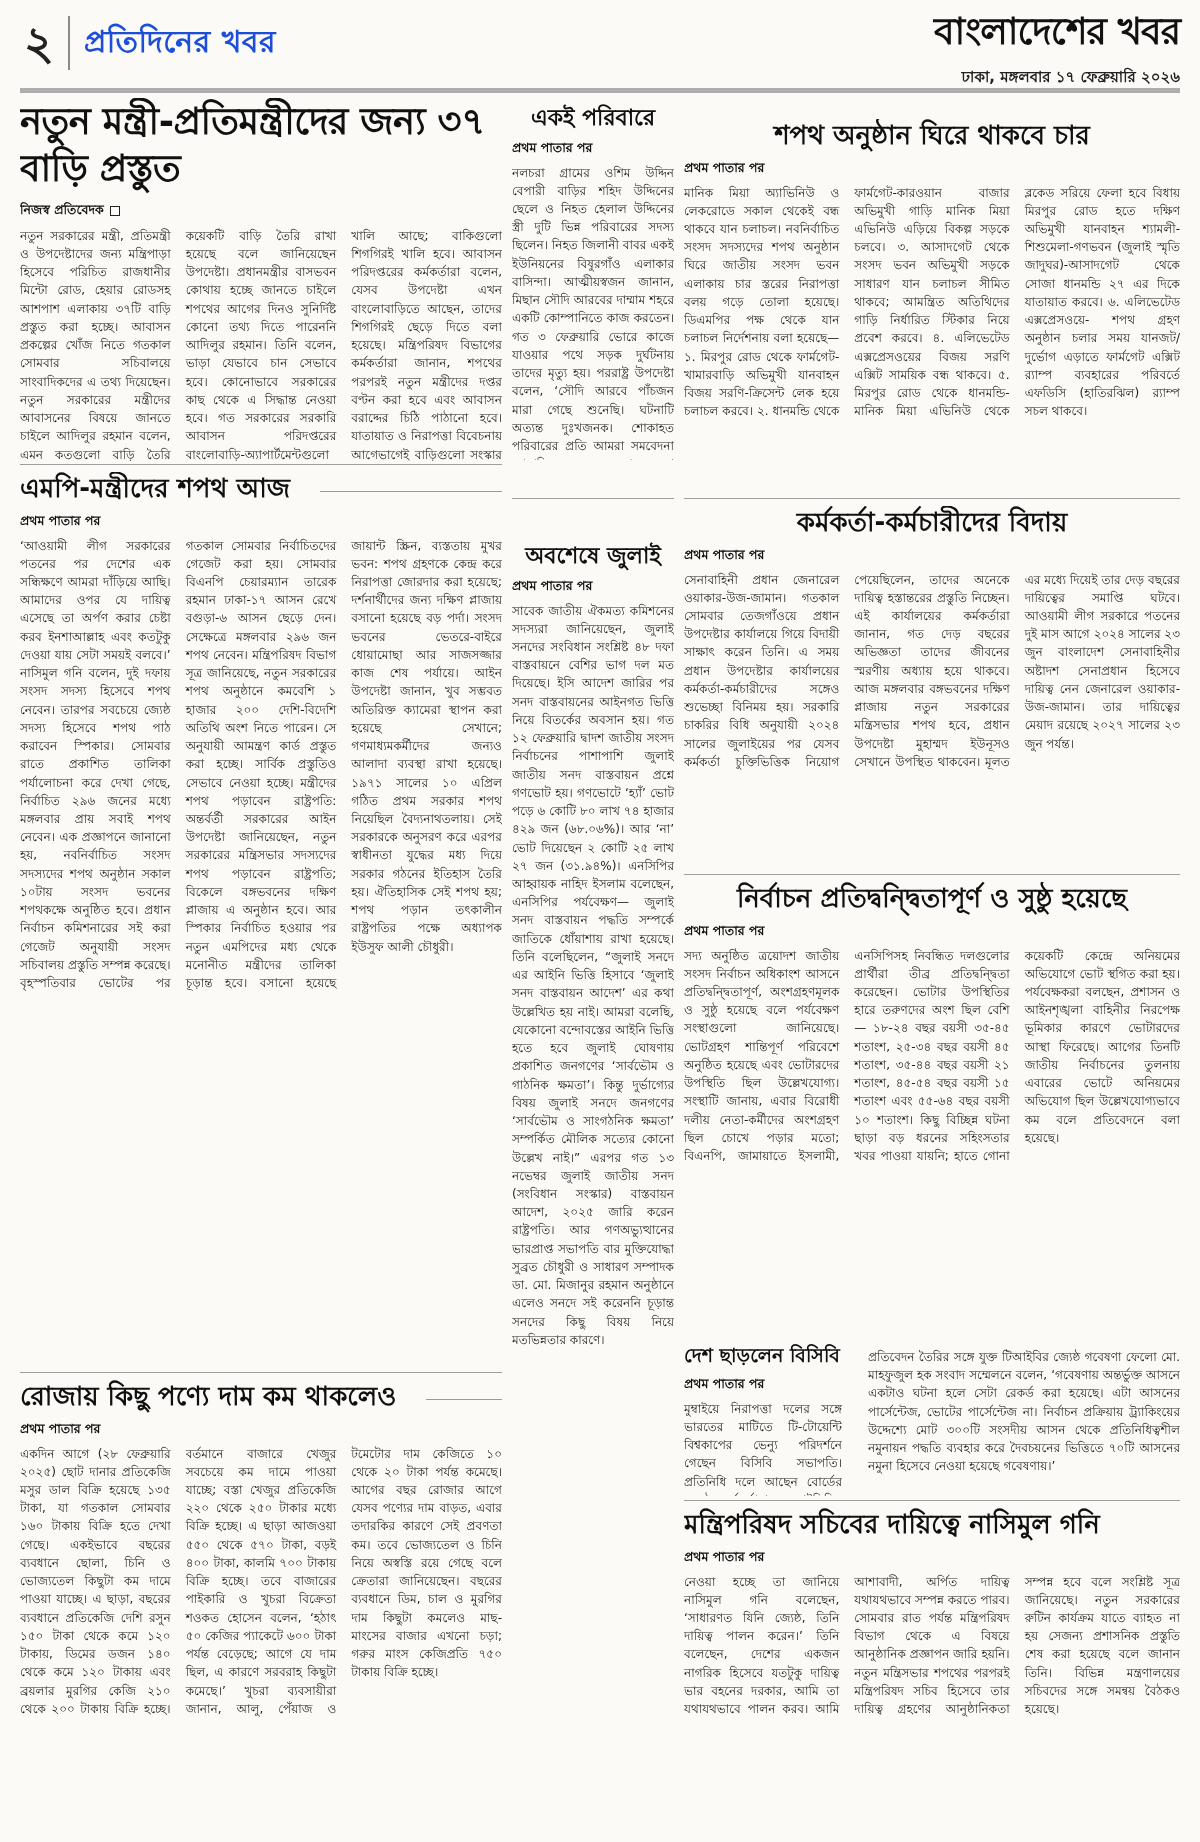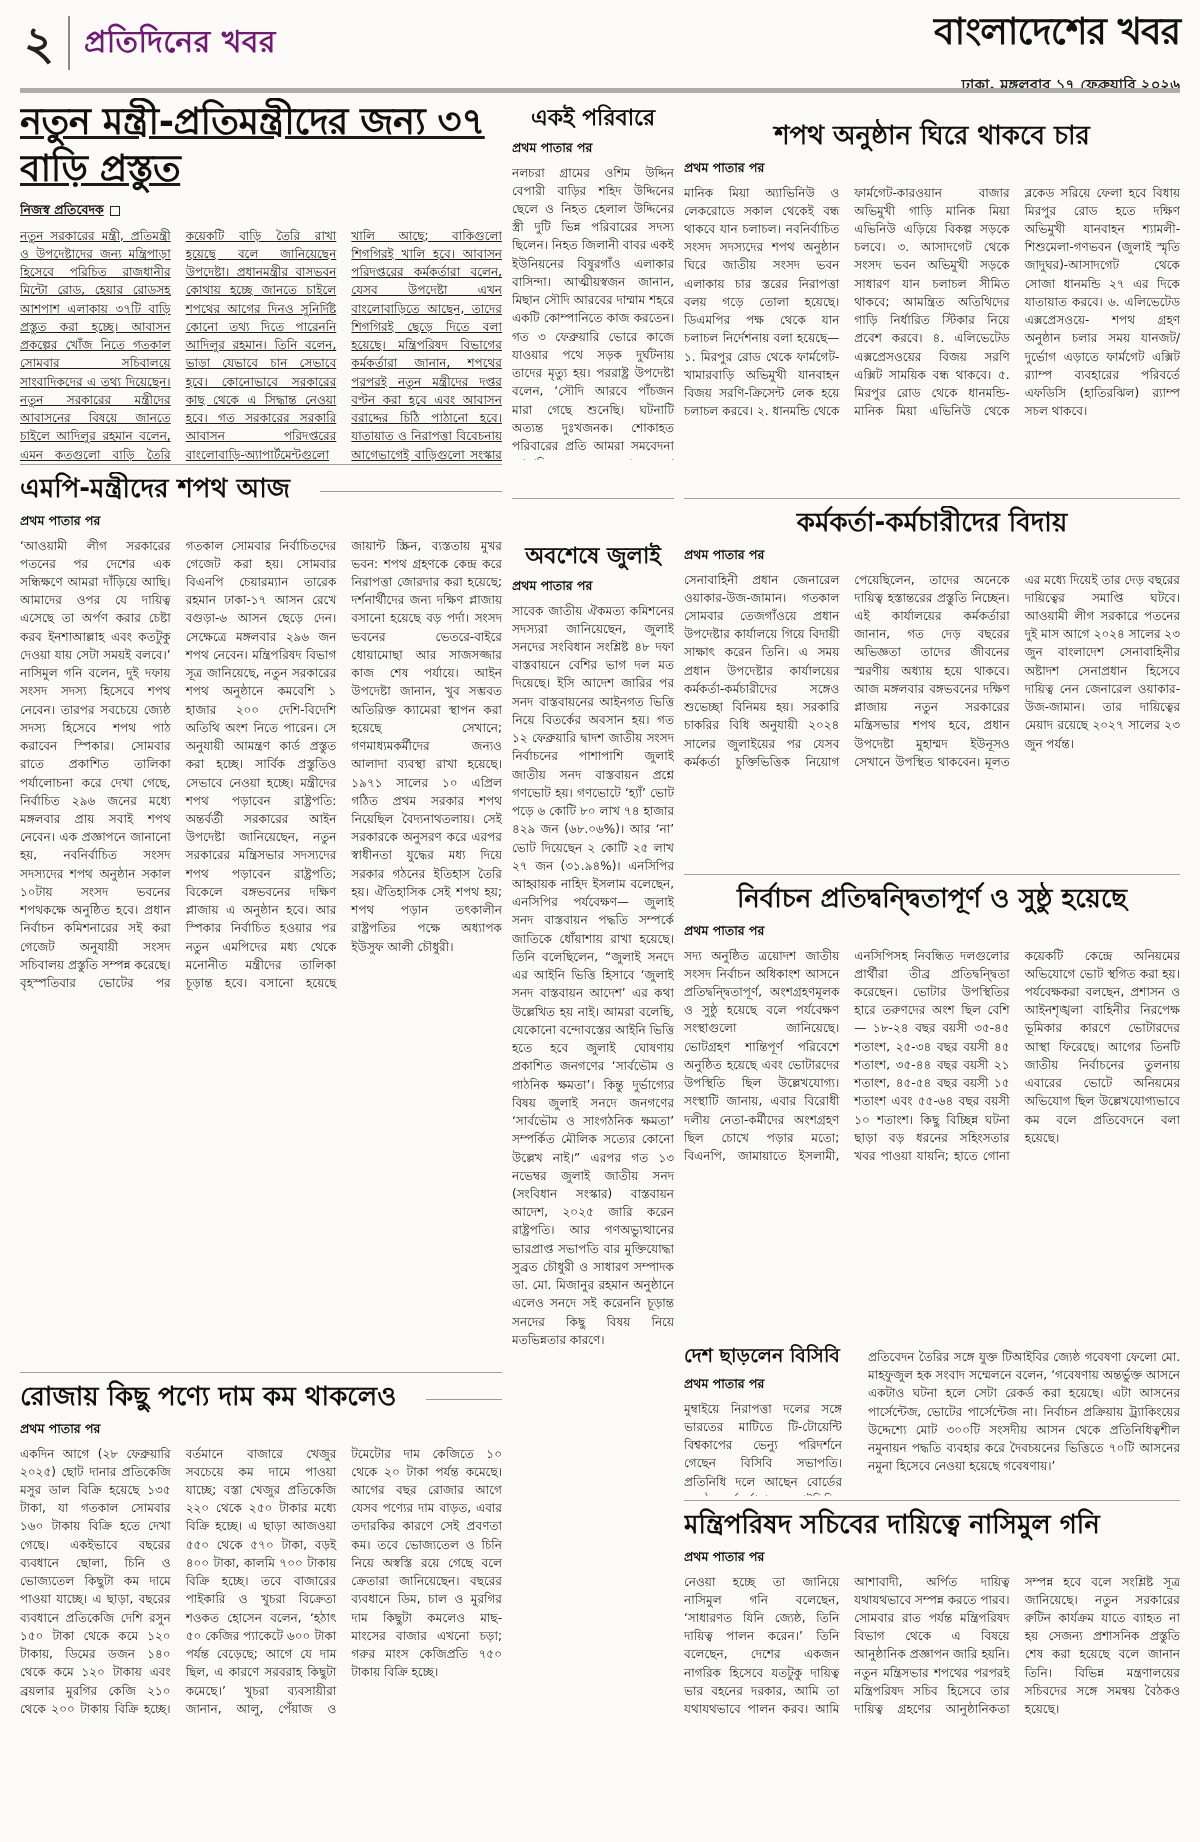--- a/index.html
+++ b/index.html
@@ -4,24 +4,24 @@
 <style>
   html,body{margin:0;padding:0;}
   body{background:#e8e6e0;font-family:"DejaVu Sans","Liberation Sans",sans-serif;}
   .page{position:relative;width:1200px;height:1842px;margin:0 auto;background:#fbfaf6;color:#1b1b1b;overflow:hidden;}
 
   
   .hdr{position:absolute;left:20px;top:12px;right:20px;height:72px;}
   .hdr-left{position:absolute;left:4px;top:4px;display:flex;align-items:center;gap:14px;}
   .pgnum{font-size:46px;font-weight:bold;line-height:1;color:#222;}
   .hdr-div{width:2px;height:54px;background:#8a8a8a;}
-  .section-title{font-size:30px;font-weight:bold;color:#701a75;letter-spacing:.5px;}
+  .section-title{font-size:30px;font-weight:bold;color:#1d4ed8;letter-spacing:.5px;}
   .hdr-right{position:absolute;right:0;top:0;text-align:right;}
   .masthead{font-size:37px;font-weight:bold;color:#111;letter-spacing:-1px;line-height:1.1;text-align:center;}
-  .dateline{font-size:15px;font-weight:600;color:#222;margin-top:20px;}
+  .dateline{font-size:15px;font-weight:600;color:#222;margin-top:12px;}
   .toprule{position:absolute;left:20px;top:88px;width:1160px;height:5px;background:#adadad;}
 
   
   .art{position:absolute;overflow:hidden;}
   .hl-xl{font-size:37px;font-weight:bold;line-height:1.28;color:#101010;letter-spacing:-.5px;}
   .hl-lg{font-size:26px;font-weight:bold;line-height:1.25;color:#101010;}
   .hl-md{font-size:22px;font-weight:bold;line-height:1.25;color:#101010;}
   .hl-sm{font-size:19px;font-weight:bold;line-height:1.25;color:#101010;}
   .hl-center{text-align:center;}
   .hl-row{display:flex;align-items:center;gap:30px;}
@@ -47,21 +47,21 @@
       <div class="hdr-div"></div>
       <div class="section-title">প্রতিদিনের খবর</div>
     </div>
     <div class="hdr-right">
       <div class="masthead">বাংলাদেশের খবর</div>
       <div class="dateline">ঢাকা, মঙ্গলবার ১৭ ফেব্রুয়ারি ২০২৬</div>
     </div>
   </div>
   <div class="toprule"></div>
 
-  <div class="art" style="left:20px;top:98px;width:482px;height:364px;text-decoration:underline;">
+  <div class="art" style="left:20px;top:98px;width:482px;height:364px;">
     <div class="hl-xl">নতুন মন্ত্রী-প্রতিমন্ত্রীদের জন্য ৩৭ বাড়ি প্রস্তুত</div>
     <div class="byline">
       <span>নিজস্ব প্রতিবেদক</span>
       <span class="sq"></span>
     </div>
     <div class="fill">
         <div class="body cols3">নতুন সরকারের মন্ত্রী, প্রতিমন্ত্রী ও উপদেষ্টাদের জন্য মন্ত্রিপাড়া হিসেবে পরিচিত রাজধানীর মিন্টো রোড, হেয়ার রোডসহ আশপাশ এলাকায় ৩৭টি বাড়ি প্রস্তুত করা হচ্ছে। আবাসন প্রকল্পের খোঁজ নিতে গতকাল সোমবার সচিবালয়ে সাংবাদিকদের এ তথ্য দিয়েছেন। নতুন সরকারের মন্ত্রীদের আবাসনের বিষয়ে জানতে চাইলে আদিলুর রহমান বলেন, এমন কতগুলো বাড়ি তৈরি অবস্থায় রয়েছে। মিন্টো রোড, হেয়ার রোড, বেইলি রোডসহ এ কয়টি এলাকায় এসব বাড়ি আছে; প্রয়োজনে আরও কয়েকটি বাড়ি তৈরি রাখা হয়েছে বলে জানিয়েছেন উপদেষ্টা। প্রধানমন্ত্রীর বাসভবন কোথায় হচ্ছে জানতে চাইলে শপথের আগের দিনও সুনির্দিষ্ট কোনো তথ্য দিতে পারেননি আদিলুর রহমান। তিনি বলেন, ভাড়া যেভাবে চান সেভাবে হবে। কোনোভাবে সরকারের কাছ থেকে এ সিদ্ধান্ত নেওয়া হবে। গত সরকারের সরকারি আবাসন পরিদপ্তরের বাংলোবাড়ি-অ্যাপার্টমেন্টগুলো দেখভাল করে মো. আলাউদ্দিন গণমাধ্যমকে বলেন, মন্ত্রী-প্রতিমন্ত্রীদের আবাসনের জন্য সাজানো হচ্ছে বলে কিছু এখন খালি আছে; বাকিগুলো শিগগিরই খালি হবে। আবাসন পরিদপ্তরের কর্মকর্তারা বলেন, যেসব উপদেষ্টা এখন বাংলোবাড়িতে আছেন, তাদের শিগগিরই ছেড়ে দিতে বলা হয়েছে। মন্ত্রিপরিষদ বিভাগের কর্মকর্তারা জানান, শপথের পরপরই নতুন মন্ত্রীদের দপ্তর বণ্টন করা হবে এবং আবাসন বরাদ্দের চিঠি পাঠানো হবে। যাতায়াত ও নিরাপত্তা বিবেচনায় আগেভাগেই বাড়িগুলো সংস্কার করে প্রস্তুত রাখা হয়েছে বলে সংশ্লিষ্ট সূত্র জানিয়েছে।</div>
       </div>
   </div>
 

